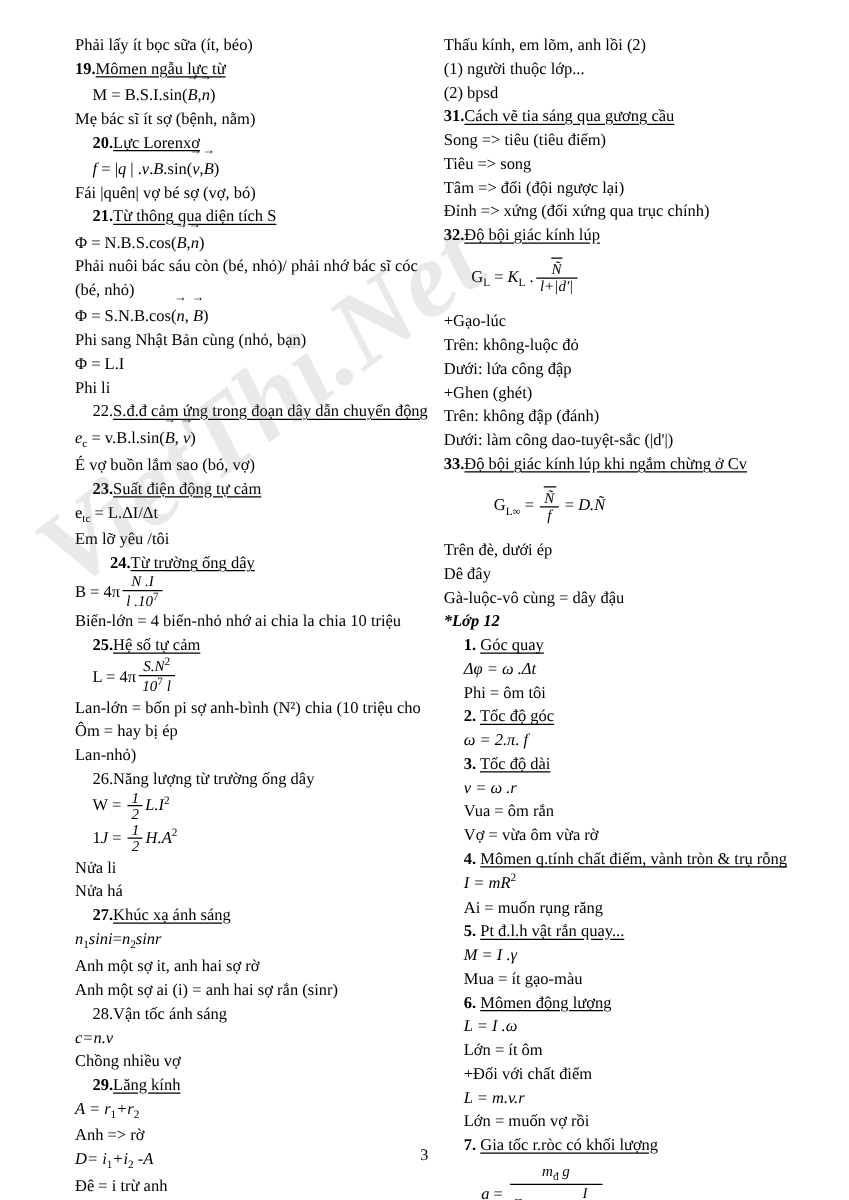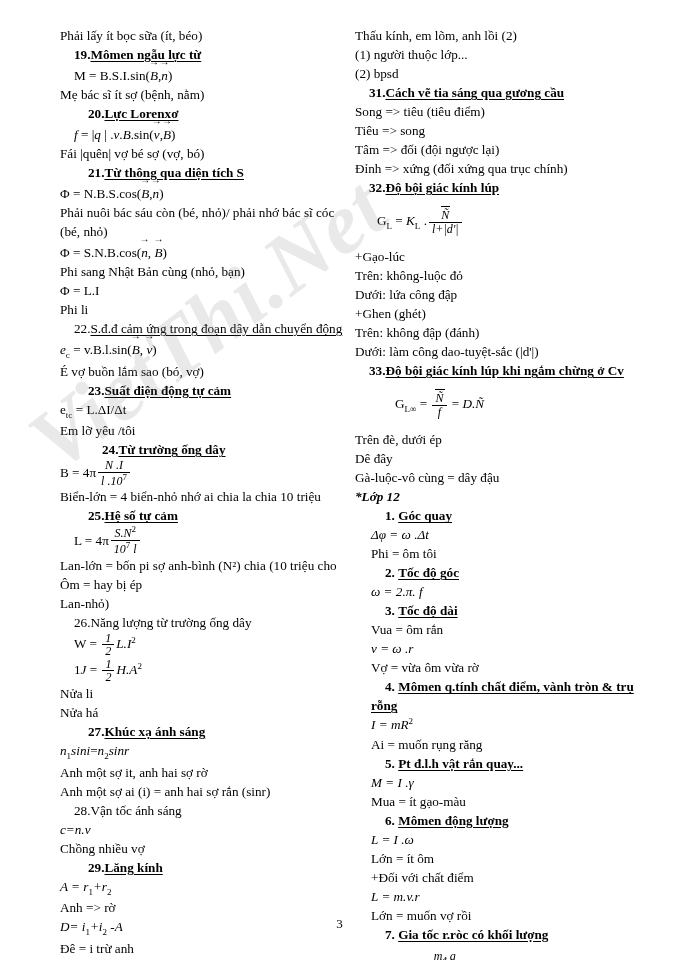--- a/index.html
+++ b/index.html
@@ -54,28 +54,27 @@
   }
   .col {
     width: 297px;
     font-size: 13.2px;
     line-height: 1.44;
   }
   .col.right { width: 288px; }
   .ln { white-space: nowrap; }
   .ln.wrap { white-space: normal; }
   .hd {
-    font-weight: bold;
+    font-weight: normal;
     text-decoration: underline;
     text-underline-offset: 2px;
   }
   .hd-num {
     font-weight: bold;
     text-decoration: none;
-    margin-left: 14px;
   }
   .num-plain { font-weight: normal; }
   .indent1 { padding-left: 16px; }
   .indent2 { padding-left: 30px; }
   .indent3 { padding-left: 44px; }
   .it { font-style: italic; }
   .bd { font-weight: bold; }
   .math { font-family: "Liberation Serif", serif; font-style: italic; }
   .sub { font-size: 9px; vertical-align: sub; font-style: normal; }
   .sup { font-size: 9px; vertical-align: super; font-style: normal; }
@@ -249,22 +248,22 @@
       <div class="ln bd it">*Lớp 12</div>
 
       <div class="ln indent1"><span class="hd-num">1.</span> <span class="hd">Góc quay</span></div>
       <div class="ln indent1 math">Δφ = ω .Δt</div>
       <div class="ln indent1">Phi = ôm tôi</div>
 
       <div class="ln indent1"><span class="hd-num">2.</span> <span class="hd">Tốc độ góc</span></div>
       <div class="ln indent1 math">ω = 2.π. f</div>
 
       <div class="ln indent1"><span class="hd-num">3.</span> <span class="hd">Tốc độ dài</span></div>
+      <div class="ln indent1 math">v = ω .r</div>
       <div class="ln indent1">Vua = ôm rắn</div>
-      <div class="ln indent1 math">v = ω .r</div>
       <div class="ln indent1">Vợ = vừa ôm vừa rờ</div>
 
       <div class="ln wrap indent1"><span class="hd-num">4.</span> <span class="hd">Mômen q.tính chất điểm, vành tròn &amp; trụ rỗng</span></div>
       <div class="ln indent1 math">I = mR<span class="sup">2</span></div>
       <div class="ln indent1">Ai = muốn rụng răng</div>
 
       <div class="ln indent1"><span class="hd-num">5.</span> <span class="hd">Pt đ.l.h vật rắn quay...</span></div>
       <div class="ln indent1 math">M = I .γ</div>
       <div class="ln indent1">Mua = ít gạo-màu</div>
 

